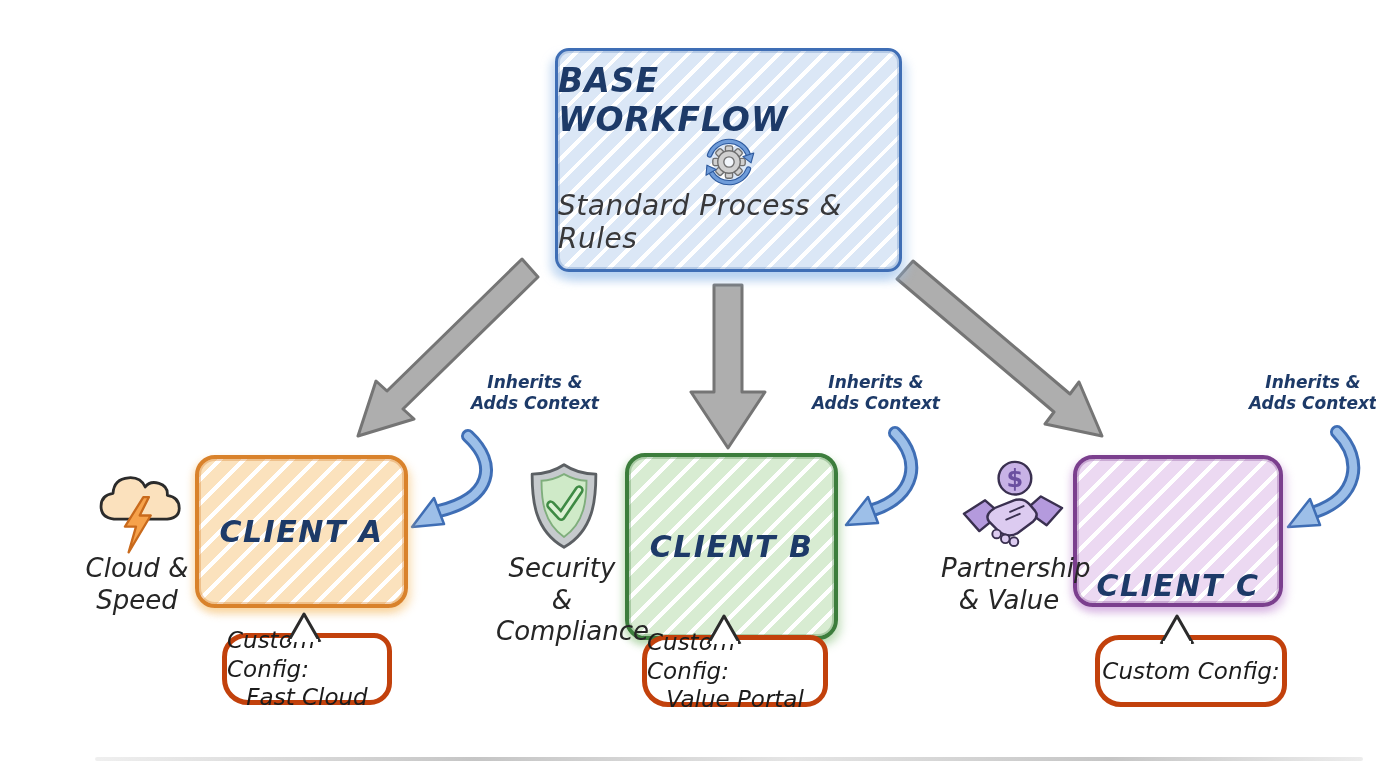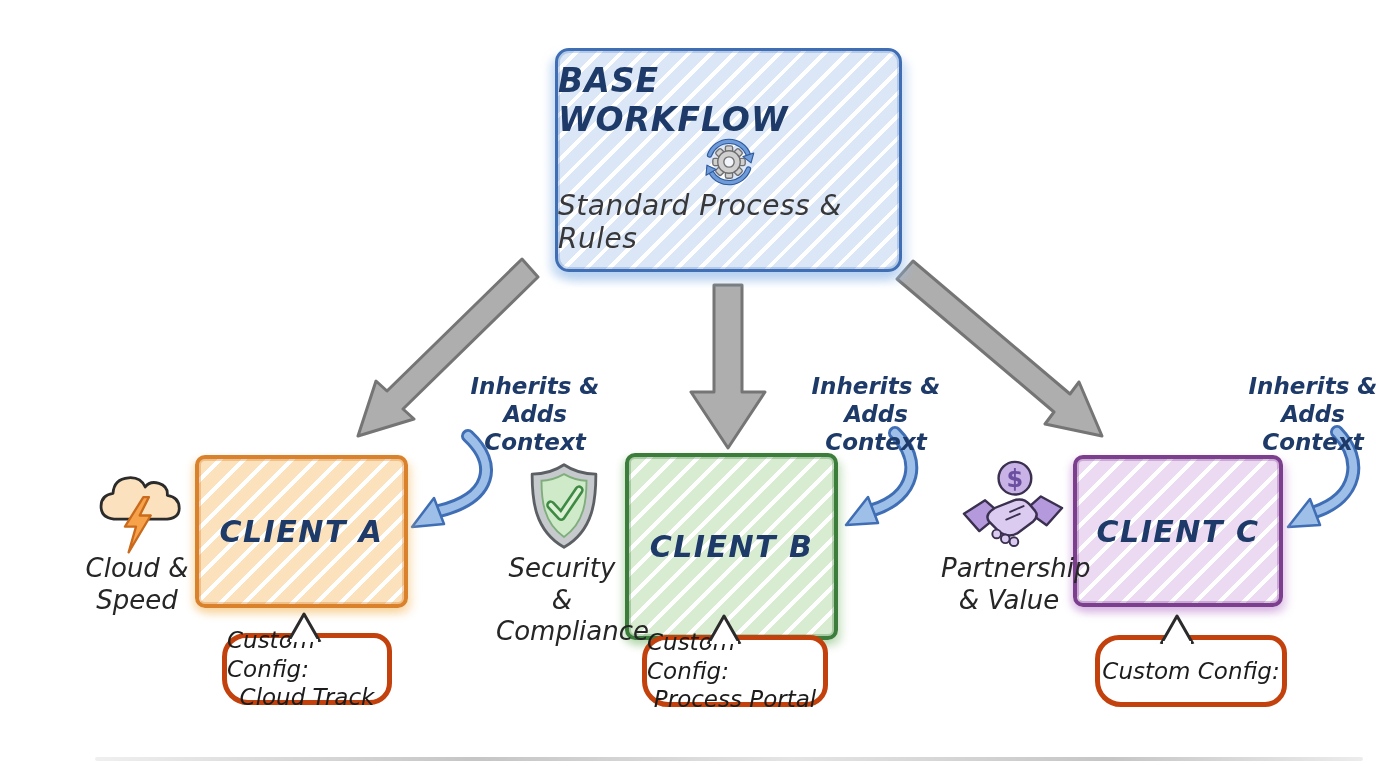--- a/index.html
+++ b/index.html
@@ -22,26 +22,26 @@
   }
   .base-title{
     font-size:33px;font-weight:700;font-style:italic;letter-spacing:1px;color:#1d3a68;
   }
   .base-subtitle{font-size:28px;font-style:italic;color:#38383a;letter-spacing:.5px;}
   .sync-gear{width:118px;height:118px;margin-top:-4px;}
 
   
   .inherits{
     position:absolute;width:170px;text-align:center;color:#1d3a68;
-    font-size:23px;font-style:italic;font-weight:600;line-height:1.22;
+    font-size:17px;font-style:italic;font-weight:600;line-height:1.22;
   }
 
   
   .client-box{
-    position:absolute;box-sizing:border-box;border-radius:10px;
+    position:absolute;box-sizing:border-box;border-radius:20px;
     border:4px solid var(--border);
     background:repeating-linear-gradient(135deg,var(--fill) 0 13px,rgba(255,255,255,.62) 13px 17px);
     box-shadow:4px 6px 8px var(--glow), -3px 4px 7px var(--glow),
                inset 0 0 0 2px var(--inline);
     display:flex;align-items:center;justify-content:center;
   }
   .client-name{
     font-size:30px;font-weight:700;font-style:italic;letter-spacing:1.5px;color:#1d3a68;
   }
 
@@ -154,21 +154,21 @@
   <div class="feature-label" style="left:37px;top:553px;width:120px;">
     <div>Cloud &amp;</div>
     <div>Speed</div>
   </div>
   <div class="callout" style="left:182px;top:633px;width:170px;height:72px;">
     <svg class="callout-tail" viewBox="0 0 38 30">
       <path d="M3,30 L19,2 L35,30" fill="#ffffff" stroke="#2b2b2b" stroke-width="3" stroke-linejoin="round"></path>
       <rect x="5" y="27" width="28" height="3" fill="#ffffff"></rect>
     </svg>
     <div>Custom Config:</div>
-    <div>Cloud Track</div>
+    <div>Fast Cloud</div>
   </div>
 
   <div class="client-box" style="left:585px;top:453px;width:213px;height:187px;--fill:#d8ecd2;--border:#3c7d3c;--glow:rgba(150,200,140,.45);--inline:rgba(60,125,60,.3);">
     <div class="client-name">CLIENT B</div>
   </div>
   <svg class="feature-icon" style="left:486px;top:461px;width:76px;height:90px;" viewBox="0 0 80 96">
     <path d="M40,4 C52,12 64,14 74,14 C74,40 72,74 40,92 C8,74 6,40 6,14 C16,14 28,12 40,4 Z" fill="#c6cacd" stroke="#5c6064" stroke-width="3" stroke-linejoin="round"></path>
     <path d="M40,14 C49,19 57,21 64,21 C64,41 62,66 40,81 C18,66 16,41 16,21 C23,21 31,19 40,14 Z" fill="#cfeac8" stroke="#7fae7c" stroke-width="2"></path>
     <path d="M26,47 L37,59 L56,31" fill="none" stroke="#3e8a44" stroke-width="10" stroke-linecap="round" stroke-linejoin="round"></path>
     <path d="M26,47 L37,59 L56,31" fill="none" stroke="#dcf1d5" stroke-width="4.5" stroke-linecap="round" stroke-linejoin="round"></path>
@@ -176,24 +176,24 @@
   <div class="feature-label" style="left:456px;top:553px;width:132px;">
     <div>Security &amp;</div>
     <div>Compliance</div>
   </div>
   <div class="callout" style="left:602px;top:635px;width:186px;height:72px;">
     <svg class="callout-tail" viewBox="0 0 38 30">
       <path d="M3,30 L19,2 L35,30" fill="#ffffff" stroke="#2b2b2b" stroke-width="3" stroke-linejoin="round"></path>
       <rect x="5" y="27" width="28" height="3" fill="#ffffff"></rect>
     </svg>
     <div>Custom Config:</div>
-    <div>Process Portal</div>
-  </div>
-
-  <div class="client-box" style="left:1033px;top:455px;width:210px;height:152px;--fill:#ecd9f2;--border:#7b3f8e;--glow:rgba(200,150,215,.45);--inline:rgba(123,63,142,.3);">
+    <div>Value Portal</div>
+  </div>
+
+  <div class="client-box" style="left:1033px;top:455px;width:210px;height:152px;align-items:flex-end;--fill:#ecd9f2;--border:#7b3f8e;--glow:rgba(200,150,215,.45);--inline:rgba(123,63,142,.3);">
     <div class="client-name">CLIENT C</div>
   </div>
   <svg class="feature-icon" style="left:920px;top:458px;width:106px;height:100px;" viewBox="0 0 110 104">
     <circle cx="57" cy="21" r="17" fill="#c8b2e6" stroke="#3a3050" stroke-width="2.5"></circle>
     <text x="57" y="30" text-anchor="middle" font-size="25" font-weight="bold" fill="#6b4fa0">$</text>
     <polygon points="4,58 26,44 42,58 20,76" fill="#b49add" stroke="#3a3050" stroke-width="2.5" stroke-linejoin="round"></polygon>
     <polygon points="106,52 84,40 68,54 90,70" fill="#b49add" stroke="#3a3050" stroke-width="2.5" stroke-linejoin="round"></polygon>
     <path d="M36,52 L56,44 Q66,41 72,48 L78,55 Q82,60 76,66 L60,78 Q50,84 40,76 L30,66 Q26,60 32,55 Z" fill="#dccbf0" stroke="#3a3050" stroke-width="2.5" stroke-linejoin="round"></path>
     <circle cx="38" cy="79" r="4.5" fill="#dccbf0" stroke="#3a3050" stroke-width="2"></circle>
     <circle cx="47" cy="84" r="4.5" fill="#dccbf0" stroke="#3a3050" stroke-width="2"></circle>

